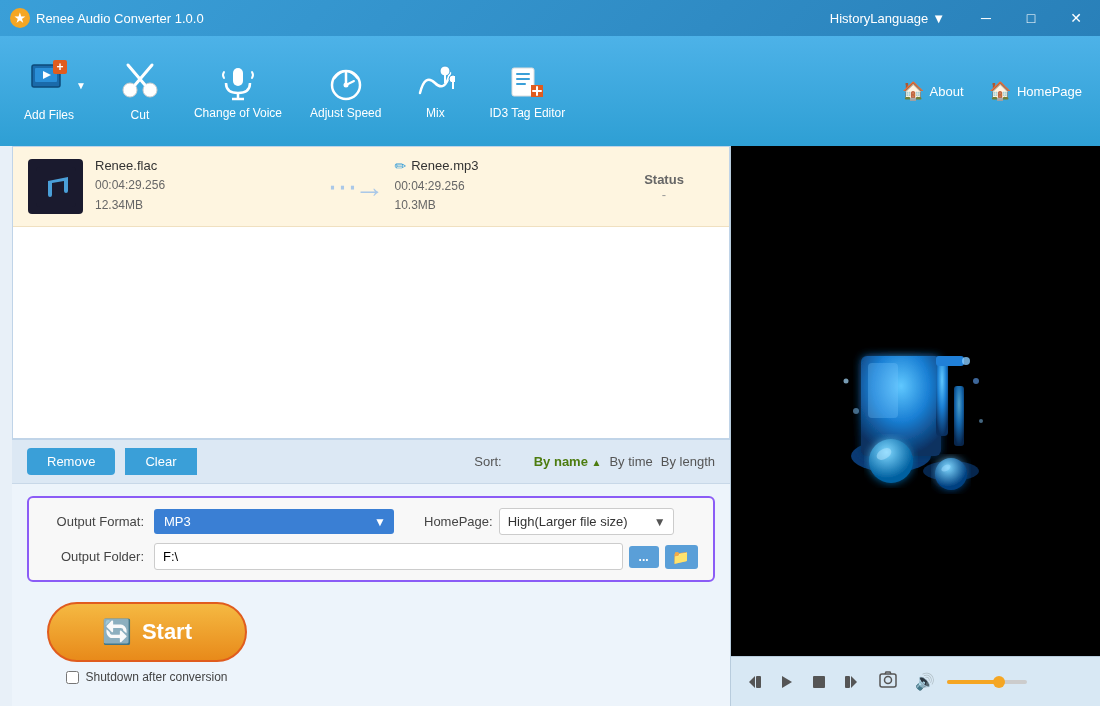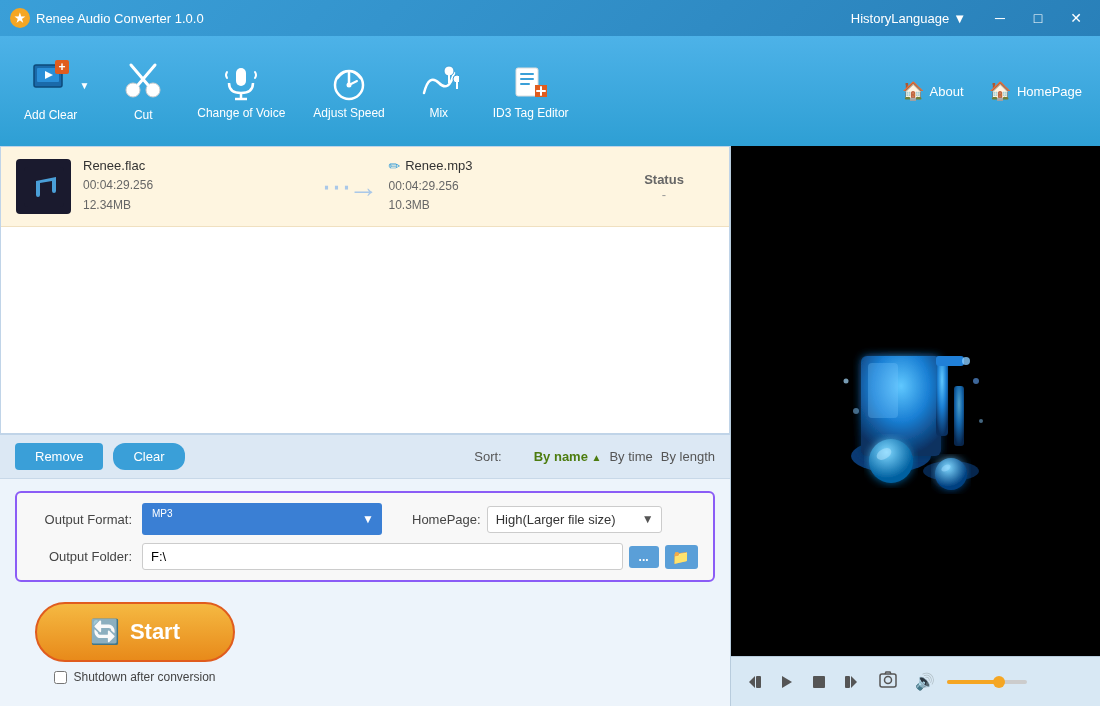--- a/index.html
+++ b/index.html
@@ -127,21 +127,21 @@
       align-items: center;
       gap: 10px;
       border-top: 1px solid #c0d4e8;
     }
     .btn-remove {
       background: #3a9fd8; color: white; border: none; cursor: pointer;
       padding: 6px 20px; border-radius: 4px; font-size: 13px;
     }
     .btn-clear {
       background: #3a9fd8; color: white; border: none; cursor: pointer;
-      padding: 6px 20px; border-radius: 12px; font-size: 13px;
+      padding: 6px 20px; border-radius: 0; font-size: 13px;
     }
     .sort-area { margin-left: auto; display: flex; align-items: center; gap: 8px; font-size: 13px; color: #555; }
     .sort-active { color: #4d7c0f; font-weight: bold; padding-left: 24px; }
 
     
     .settings-panel {
       background: #edf4fb;
       padding: 12px 15px;
       border-top: 1px solid #c8d8e8;
       display: flex;
@@ -227,20 +227,21 @@
       justify-content: center;
     }
     .shutdown-check { display: flex; align-items: center; gap: 6px; font-size: 12px; color: #444; }
     .shutdown-check input { cursor: pointer; }
 
     
     .app-body {
       display: flex;
       flex-direction: column;
       height: calc(706px - 36px - 110px);
+      margin-left: 12px;
     }
     .content-area {
       display: flex;
       flex: 1;
       min-height: 0;
     }
     .left-pane {
       flex: 1;
       display: flex;
       flex-direction: column;
@@ -262,21 +263,21 @@
   </style>
 </head>
 <body>
 
 <div class="title-bar">
   <div class="title-bar-logo">
     <span style="color:white; font-size:12px;">★</span>
   </div>
   <span class="title-bar-text">Renee Audio Converter 1.0.0</span>
   <span style="color:white; font-size:13px; margin-left:6px;">History</span>
-  <div class="title-bar-controls" style="margin-left:auto; display:flex; align-items:center; gap:10px;">
+  <div class="title-bar-controls" style="margin-left:auto; display:flex; align-items:center; gap:17px;">
     <button class="lang-btn">
       <span>Language</span>
       <span>▼</span>
     </button>
     <button class="title-bar-btn">─</button>
     <button class="title-bar-btn">□</button>
     <button class="title-bar-btn">✕</button>
   </div>
 </div>
 
@@ -286,21 +287,21 @@
     <div style="display:flex; flex-direction:column; align-items:center;">
       <span style="font-size:32px;">
         <svg width="40" height="40" viewBox="0 0 40 40" fill="none">
           <rect x="3" y="5" width="28" height="22" rx="2" fill="#1a6aaa" stroke="#0d4a7a" stroke-width="1.5"></rect>
           <rect x="6" y="8" width="22" height="14" rx="1" fill="#2a8fd8"></rect>
           <polygon points="14,11 14,19 22,15" fill="white"></polygon>
           <rect x="24" y="0" width="14" height="14" rx="2" fill="#e05c1e"></rect>
           <text x="31" y="11" font-size="12" fill="white" text-anchor="middle" font-weight="bold">+</text>
         </svg>
       </span>
-      <span class="toolbar-label">Add Clear</span>
+      <span class="toolbar-label">Add Files</span>
     </div>
     <span style="color:white; font-size:10px; margin-top:-12px; margin-left:2px;">▼</span>
   </div>
 
   <div class="toolbar-item">
     <span style="font-size:32px;">
       <svg width="40" height="40" viewBox="0 0 40 40" fill="none">
         <circle cx="10" cy="30" r="7" fill="white" stroke="#ccc" stroke-width="1"></circle>
         <circle cx="30" cy="30" r="7" fill="white" stroke="#ccc" stroke-width="1"></circle>
         <line x1="15" y1="25" x2="32" y2="5" stroke="white" stroke-width="3" stroke-linecap="round"></line>
@@ -428,21 +429,21 @@
           <span>By length</span>
         </div>
       </div>
 
       <div class="settings-panel">
         <div class="settings-box">
 
           <div class="settings-row">
             <label class="settings-label">Output Format:</label>
             <div class="format-select-wrap">
-              <select style="background:#3a7fd4; color:white; border:none; padding:5px 30px 16px 10px; font-size:10px; border-radius:3px; width:240px; cursor:pointer; appearance:none; outline:none;">
+              <select style="background:#3a7fd4; color:white; border:none; padding:5px 30px 5px 10px; font-size:13px; border-radius:3px; width:240px; cursor:pointer; appearance:none; outline:none;">
                 <option value="MP3" selected="">MP3</option>
                 <option value="WAV">WAV</option>
                 <option value="AAC">AAC</option>
                 <option value="FLAC">FLAC</option>
                 <option value="OGG">OGG</option>
                 <option value="WMA">WMA</option>
                 <option value="M4A">M4A</option>
               </select>
               <span class="format-select-arrow">▼</span>
             </div>

